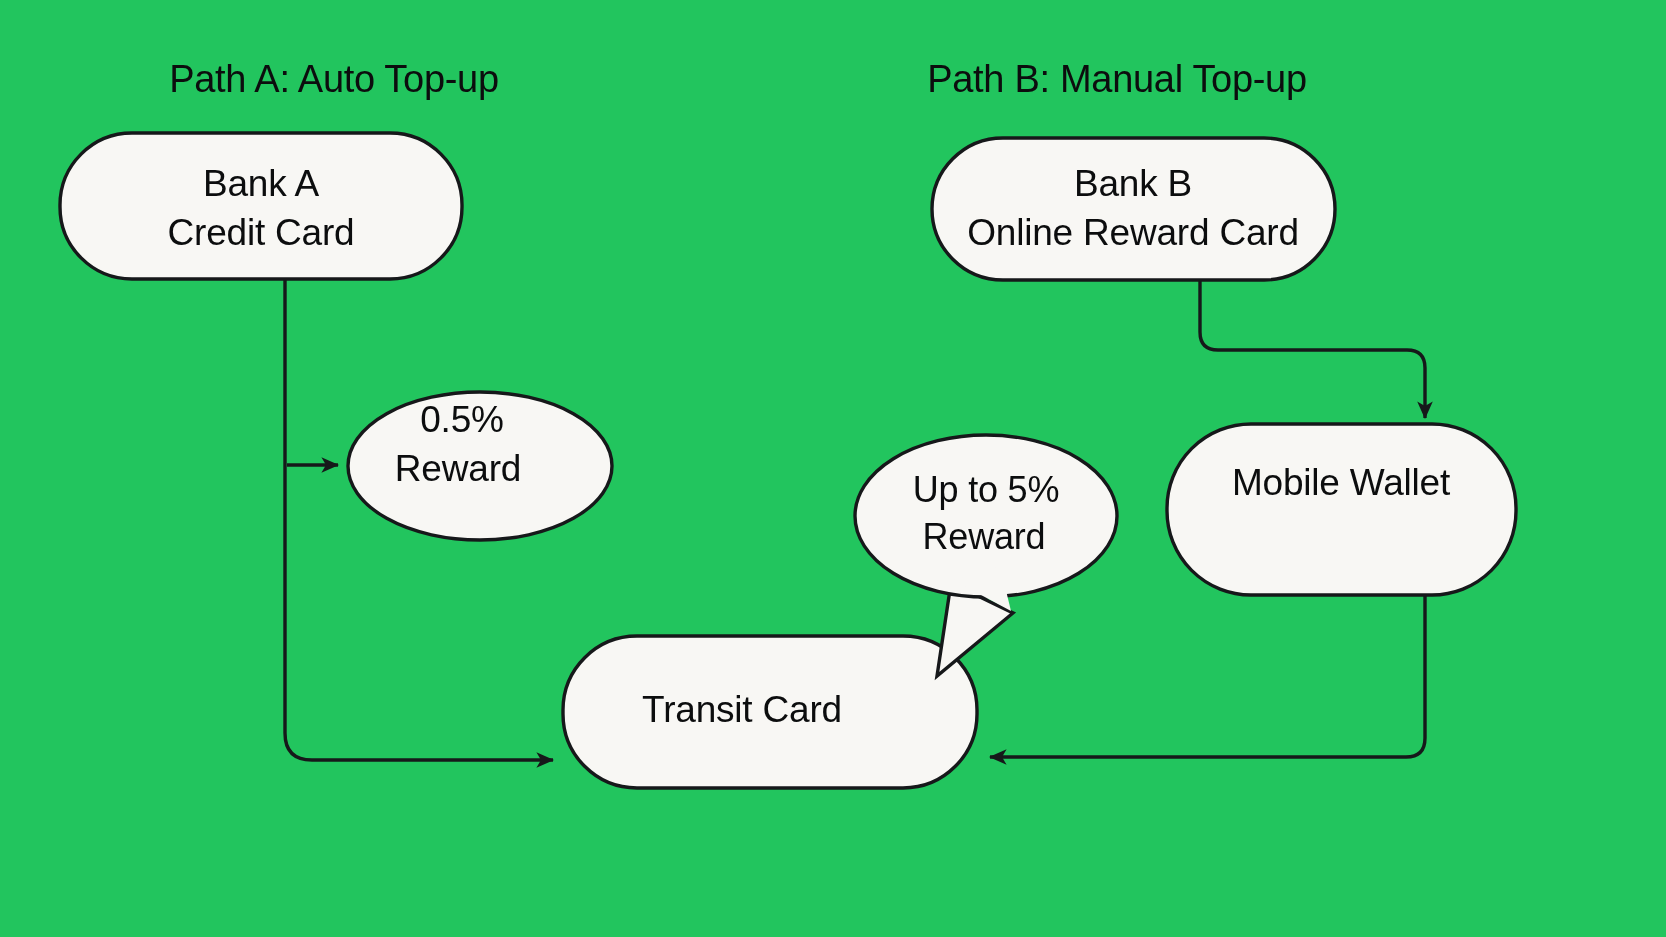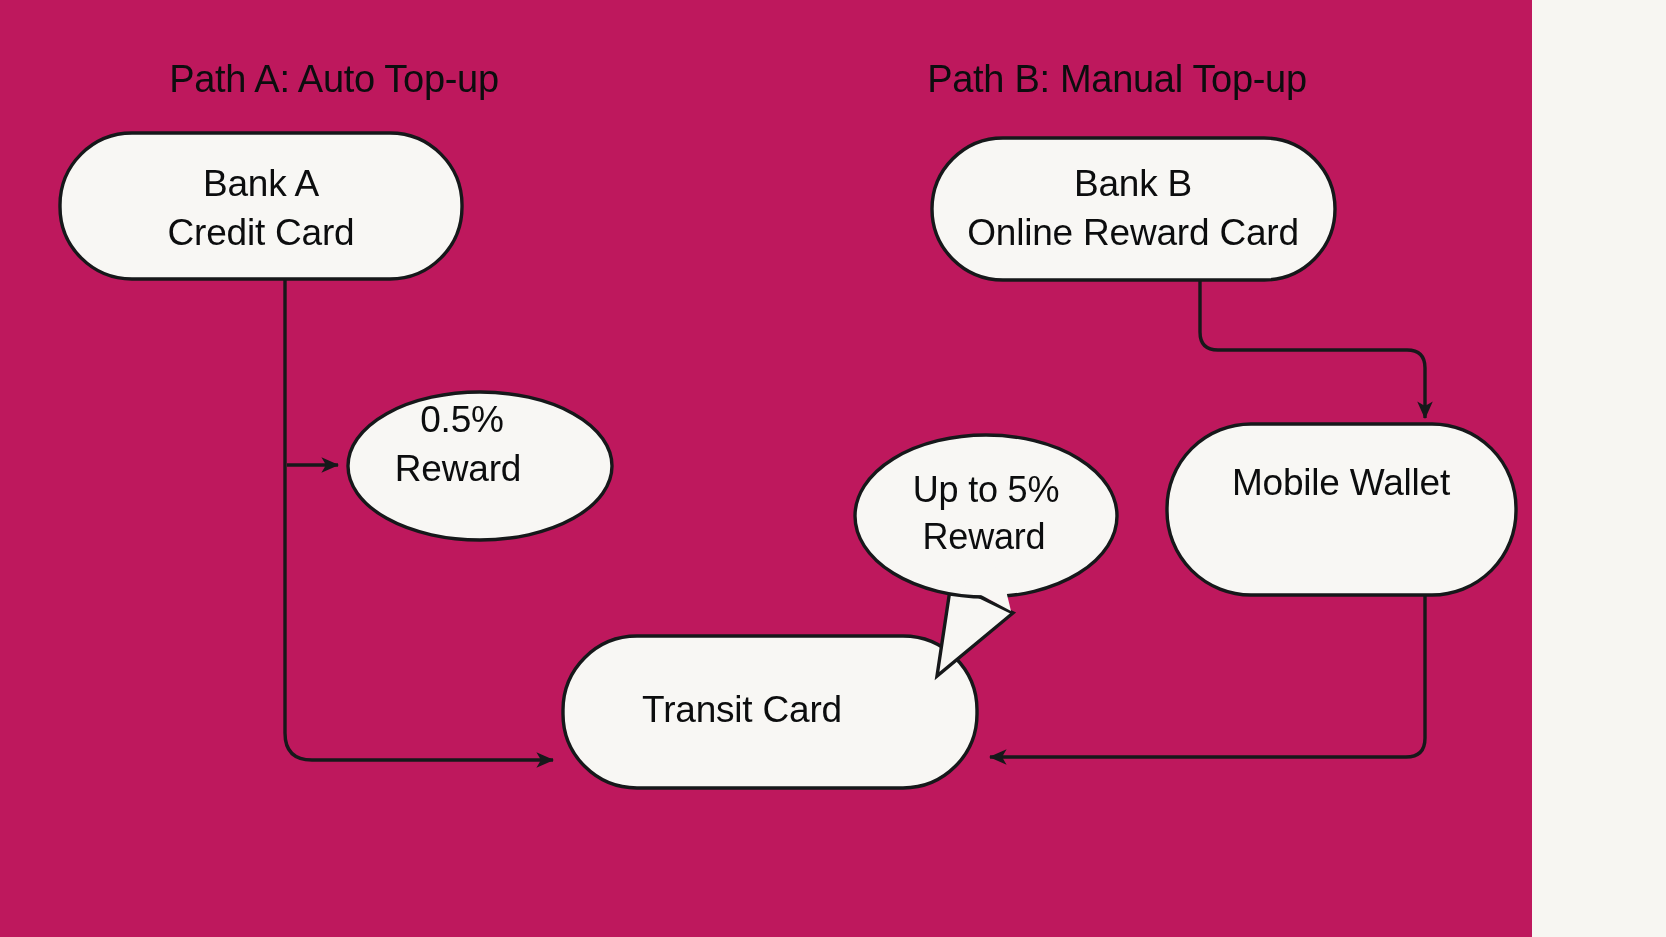--- a/index.html
+++ b/index.html
@@ -8,23 +8,23 @@
   }
   body {
     width: 1666px;
     height: 937px;
     background: #f7f6f2;
     font-family: "Liberation Sans", sans-serif;
     overflow: hidden;
   }
   #canvas {
     position: relative;
-    width: 1532px;
+    width: 1666px;
     height: 937px;
-    background: #be185d;
+    background: #22c55e;
   }
   svg.diagram {
     position: absolute;
     top: 0;
     left: 0;
     width: 1666px;
     height: 937px;
   }
   .node-shape {
     fill: #f8f7f4;

